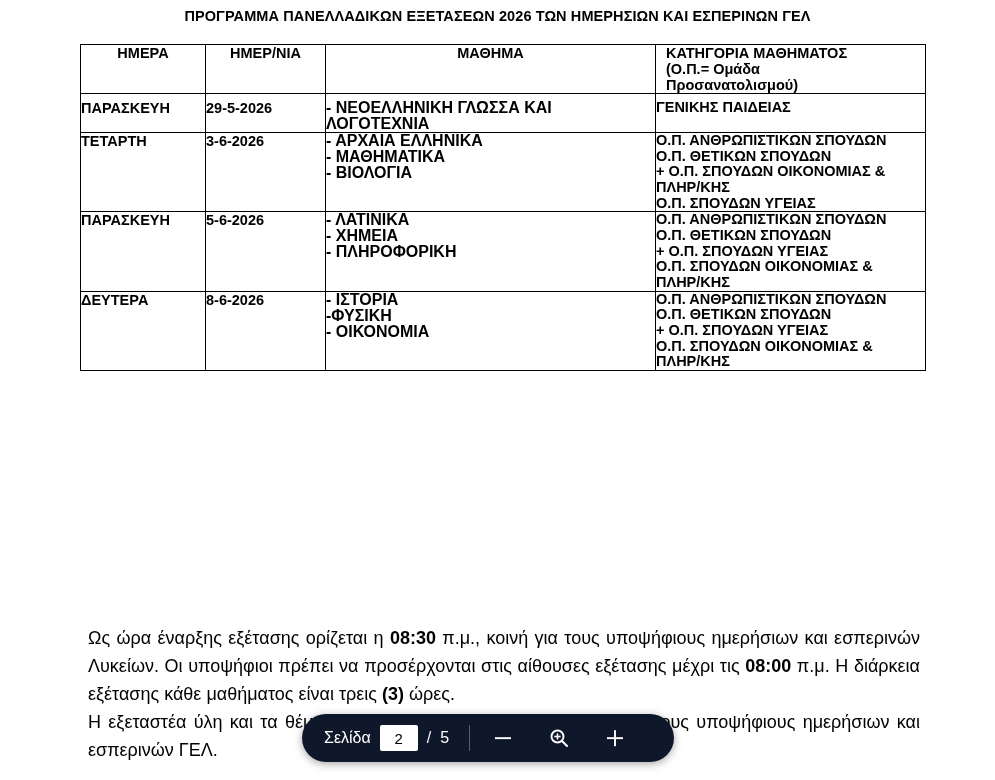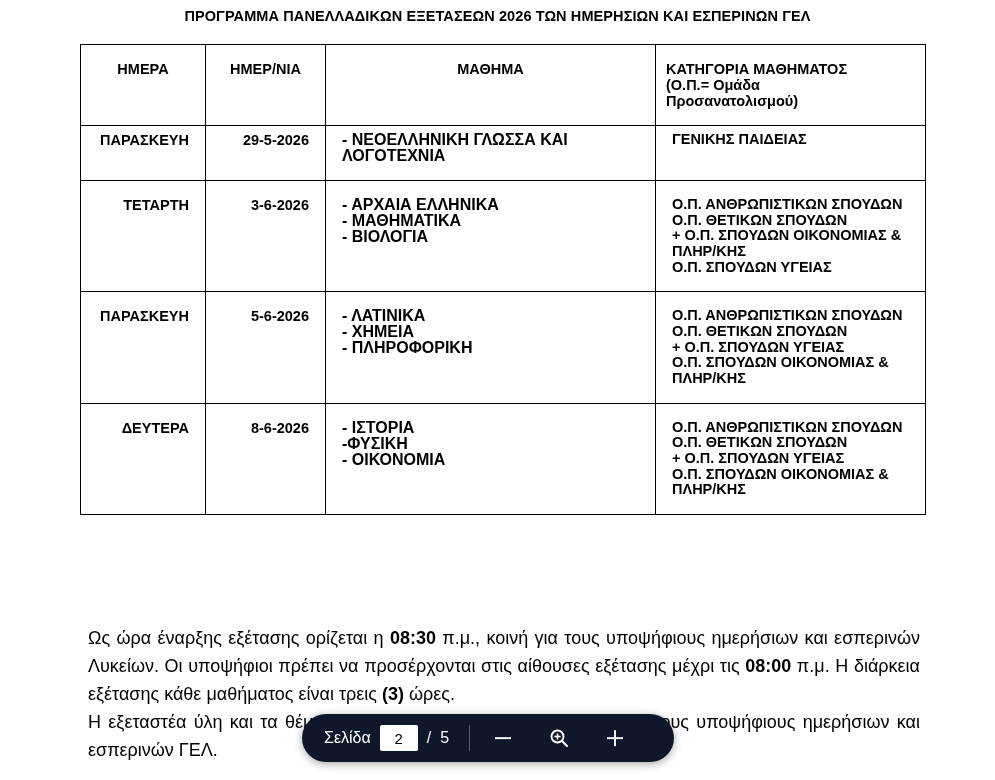--- a/index.html
+++ b/index.html
@@ -40,42 +40,42 @@
     position: absolute;
     left: 80px;
     top: 44px;
     width: 845px;
     border-collapse: collapse;
     table-layout: fixed;
   }
   table.schedule td, table.schedule th {
     border: 1.5px solid #000000;
     vertical-align: top;
-    padding: 16px;
+    padding: 0;
   }
 
   .col-day    { width: 125px; }
   .col-date   { width: 120px; }
   .col-subj   { width: 330px; }
   .col-cat    { width: 270px; }
 
   .hdr-cell {
     text-align: center;
     font-weight: bold;
     font-size: 14.5px;
     padding: 8px 6px;
     vertical-align: middle;
   }
   .hdr-cell.left {
     text-align: left;
     padding-left: 10px;
   }
 
   .cell-day, .cell-date {
-    text-align: right;
+    text-align: left;
     font-weight: bold;
     font-size: 14.5px;
     padding-top: 7px;
   }
   .cell-subj {
     text-align: left;
     font-weight: bold;
     font-size: 16px;
     padding-top: 7px;
     line-height: 1.0;

